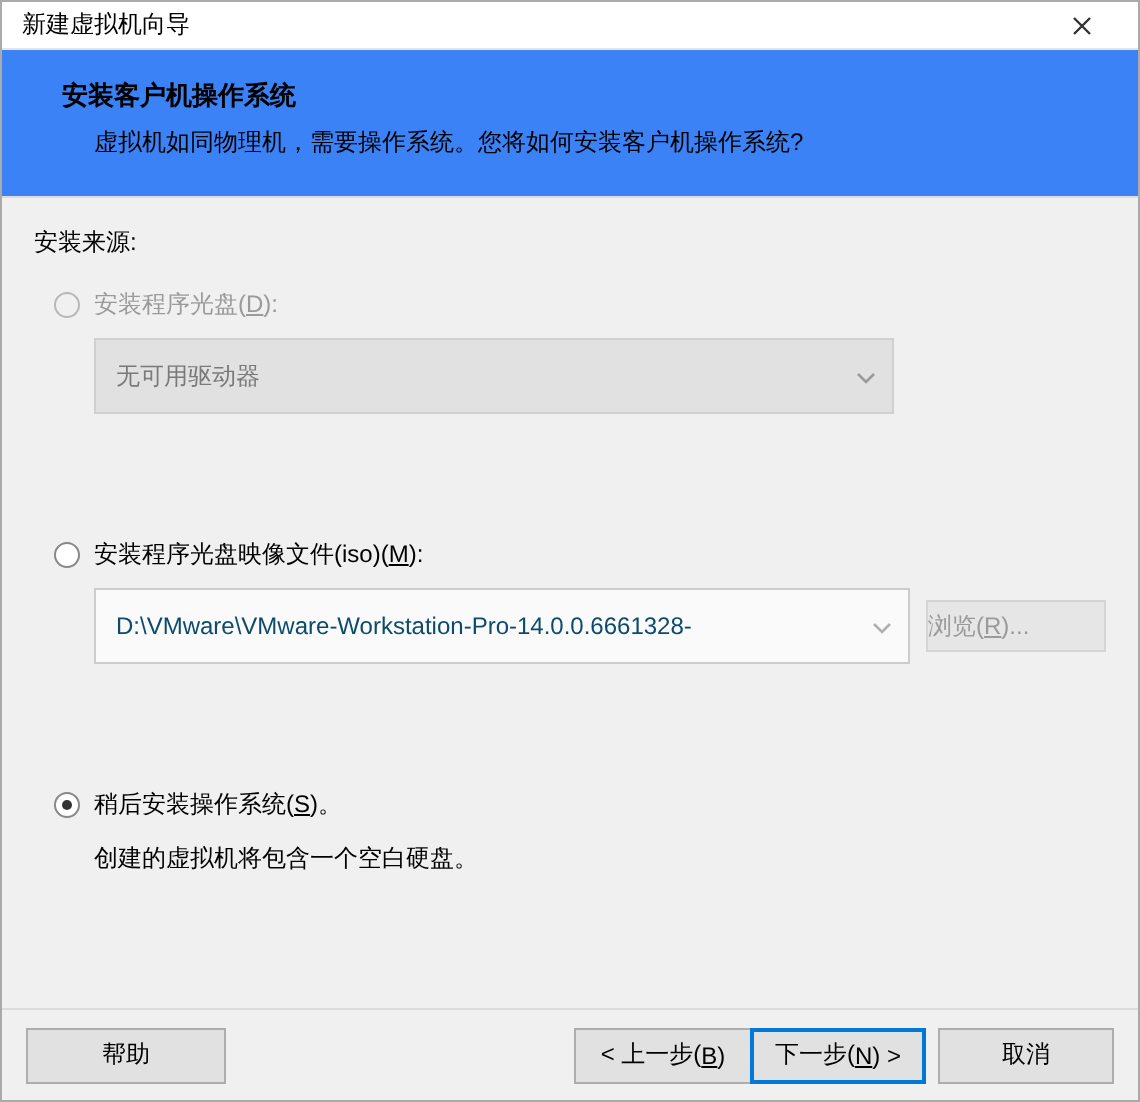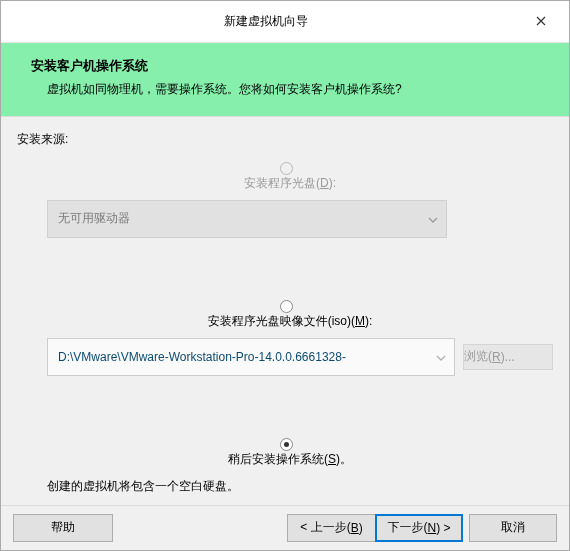--- a/index.html
+++ b/index.html
@@ -8,50 +8,49 @@
       height: 551px;
       font-family: "Microsoft YaHei", "Segoe UI", sans-serif;
       font-size: 12px;
       background: #fff;
       border: 1px solid #aaa;
       display: flex;
       flex-direction: column;
       overflow: hidden;
     }
     .titlebar {
-      height: 42px;
+      height: 24px;
       display: flex;
       align-items: center;
       padding: 0 8px 0 10px;
       border-bottom: 1px solid #e5e5e5;
-      text-align: center;
     }
     .titlebar .title { flex: 1; font-size: 12px; }
     .close-btn {
       width: 40px; height: 28px;
       display: flex; align-items: center; justify-content: center;
       cursor: pointer;
     }
     .close-btn svg { width: 10px; height: 10px; }
     .header-block {
       padding: 14px 30px 18px 30px;
       border-bottom: 1px solid #dcdcdc;
-      background: #86efac;
+      background: #3b82f6;
     }
     .header-title { font-weight: bold; font-size: 13px; margin-bottom: 6px; }
     .header-desc { font-size: 12px; padding-left: 16px; }
     .content {
       flex: 1;
       background: #f0f0f0;
       padding: 14px 16px 10px 16px;
     }
     .section-label { margin-bottom: 14px; }
     .option-row {
       display: flex; align-items: center;
-      margin-bottom: 8px; margin-left: 10px; flex-direction: column;
+      margin-bottom: 8px; margin-left: 10px;
     }
     .radio {
       width: 13px; height: 13px; border-radius: 50%;
       border: 1px solid #888; background: #fff;
       margin-right: 7px; position: relative; flex-shrink: 0;
     }
     .radio.disabled { border-color: #b8b8b8; background: #f0f0f0; }
     .radio.selected::after {
       content: ""; position: absolute; width: 5px; height: 5px;
       background: #333; border-radius: 50%; top: 3px; left: 3px;

